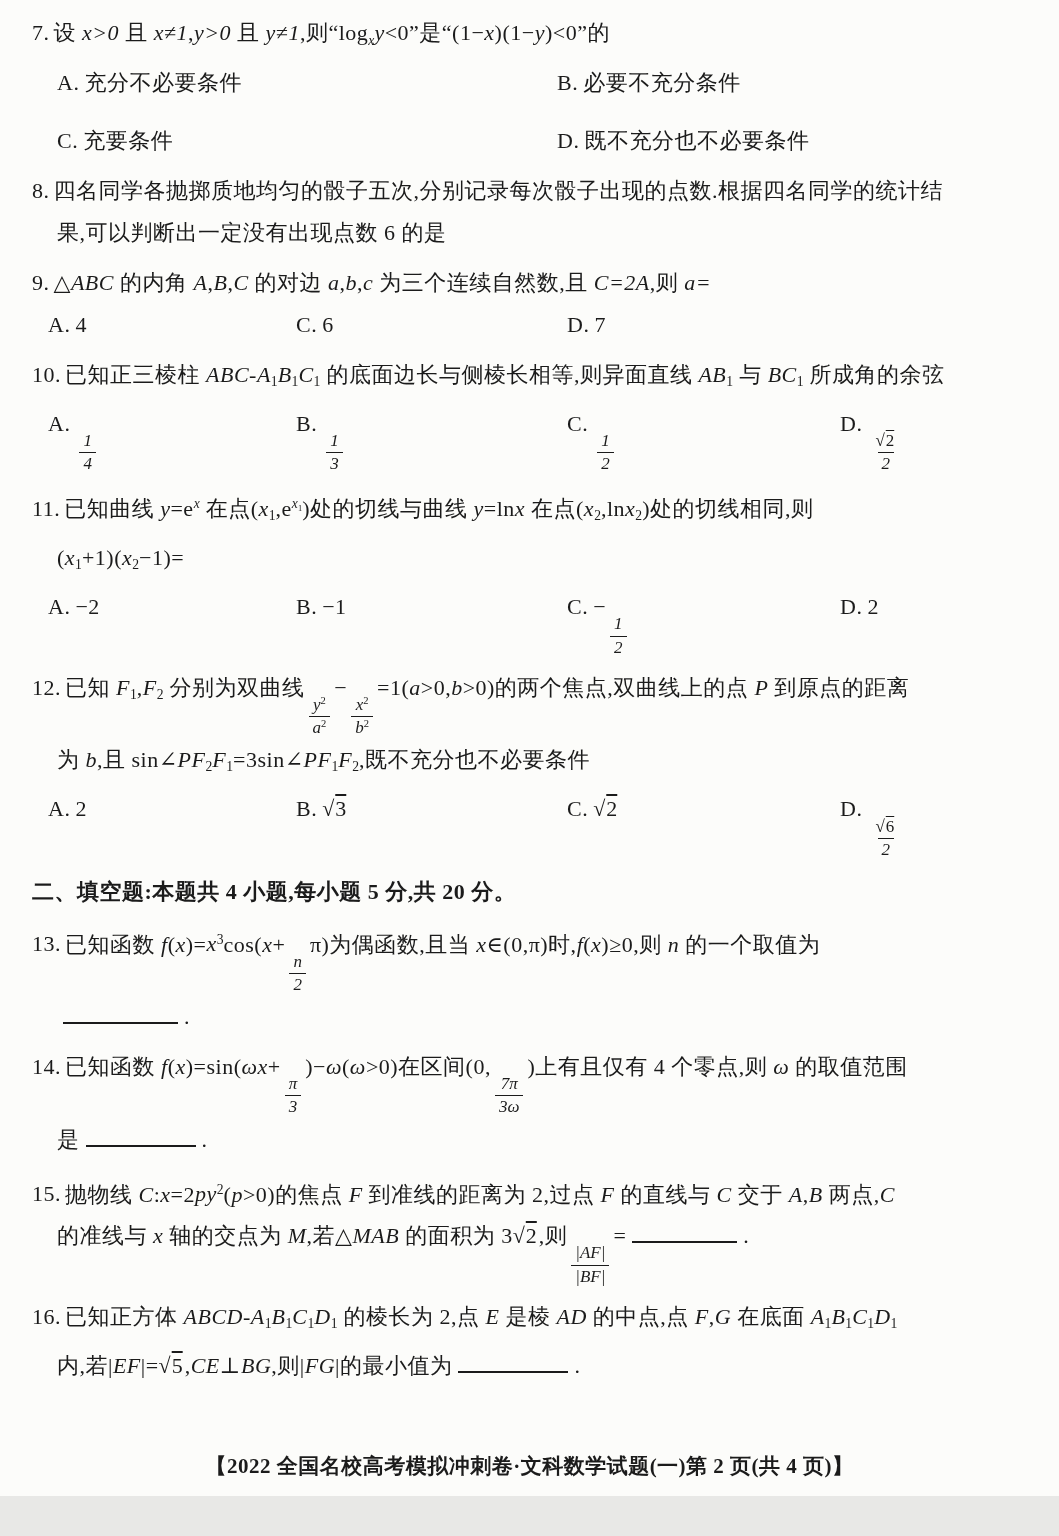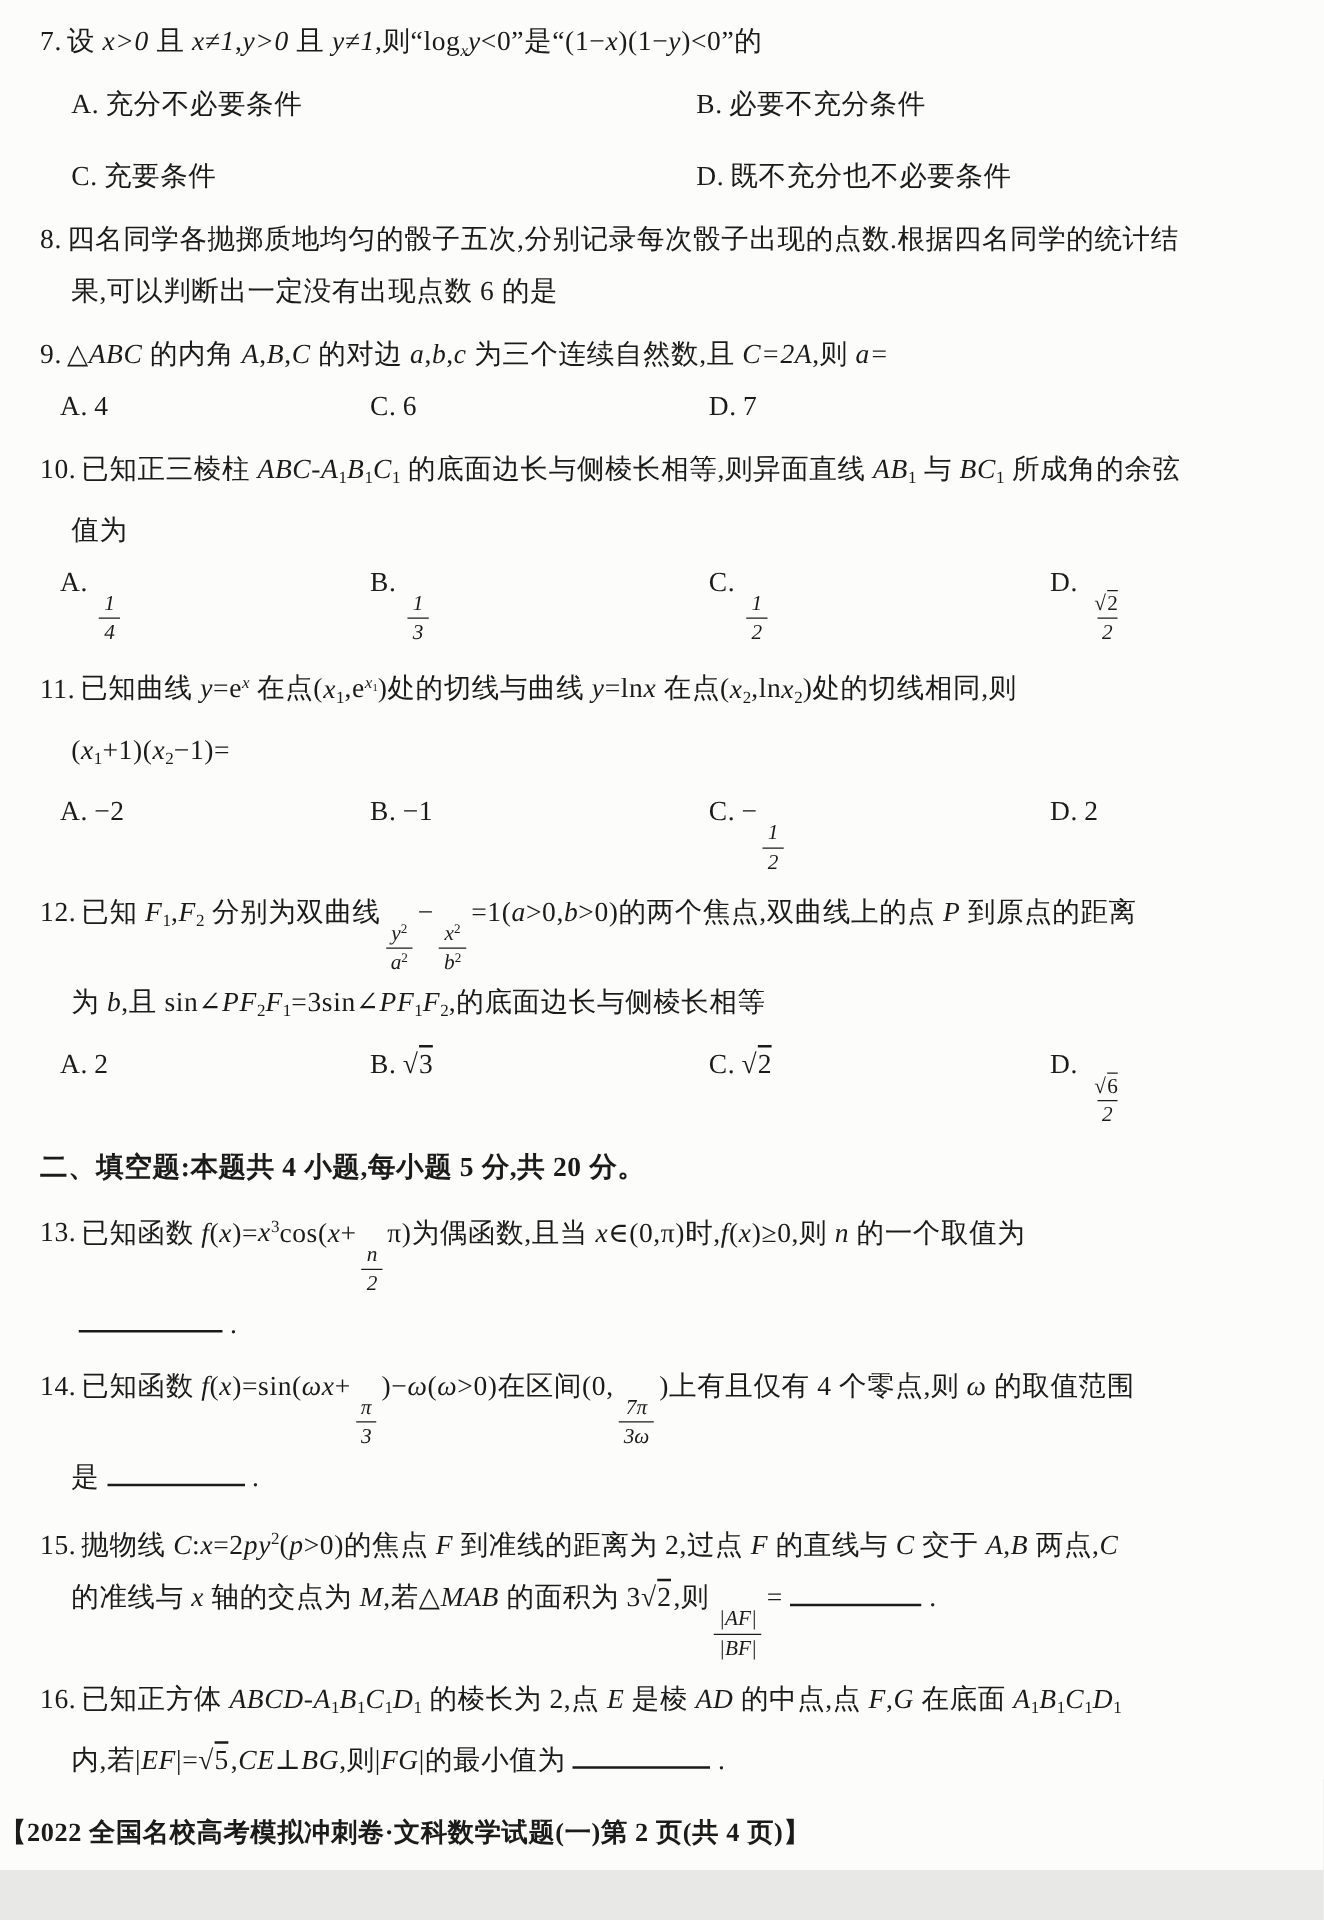--- a/index.html
+++ b/index.html
@@ -36,21 +36,21 @@
     vertical-align:baseline;margin:0 6px;
   }
   .opts{margin-left:25px;display:grid;gap:16px;}
   .cols2{grid-template-columns:484px 1fr;}
   .cols4{grid-template-columns:232px 255px 257px 1fr;margin-left:16px;}
   .opt{line-height:42px;min-height:42px;}
   .olabel{margin-right:5px;}
   .section{font-weight:bold;font-size:22px;line-height:46px;margin:4px 0 4px;letter-spacing:0.5px;}
   .footer{
     position:absolute;left:0;right:0;bottom:16px;
-    font-weight:bold;font-size:21px;letter-spacing:0.5px;
+    text-align:center;font-weight:bold;font-size:21px;letter-spacing:0.5px;
   }
 </style>
 </head>
 <body>
 
 <div class="page">
   <div class="content">
       <div class="q">
         <div class="qline"><span class="qnum">7.</span><span class="t">设 </span><span class="m">x&gt;0</span><span class="t"> 且 </span><span class="m">x≠1</span><span class="t">,</span><span class="m">y&gt;0</span><span class="t"> 且 </span><span class="m">y≠1</span><span class="t">,则“log</span><span class="sub">x</span><span class="m">y</span><span class="t">&lt;0”是“(1−</span><span class="m">x</span><span class="t">)(1−</span><span class="m">y</span><span class="t">)&lt;0”的</span></div>
         <div class="opts cols2">
@@ -67,21 +67,20 @@
       <div class="q">
         <div class="qline"><span class="qnum">9.</span><span class="t">△</span><span class="m">ABC</span><span class="t"> 的内角 </span><span class="m">A</span><span class="t">,</span><span class="m">B</span><span class="t">,</span><span class="m">C</span><span class="t"> 的对边 </span><span class="m">a</span><span class="t">,</span><span class="m">b</span><span class="t">,</span><span class="m">c</span><span class="t"> 为三个连续自然数,且 </span><span class="m">C=2A</span><span class="t">,则 </span><span class="m">a=</span></div>
         <div class="opts cols4">
           <div class="opt"><span class="olabel">A.</span><span class="t">4</span></div>
           <div class="opt"><span class="olabel">C.</span><span class="t">6</span></div>
           <div class="opt"><span class="olabel">D.</span><span class="t">7</span></div>
         </div>
       </div>
       <div class="q">
         <div class="qline"><span class="qnum">10.</span><span class="t">已知正三棱柱 </span><span class="m">ABC</span><span class="t">-</span><span class="m">A<span class="subn">1</span>B<span class="subn">1</span>C<span class="subn">1</span></span><span class="t"> 的底面边长与侧棱长相等,则异面直线 </span><span class="m">AB<span class="subn">1</span></span><span class="t"> 与 </span><span class="m">BC<span class="subn">1</span></span><span class="t"> 所成角的余弦</span></div>
-        <div class="qline cont"><span class="t">值为</span></div>
         <div class="opts cols4">
           <div class="opt"><span class="olabel">A.</span><span class="frac">
               <span class="fr-n">1</span>
               <span class="fr-d">4</span>
             </span></div>
           <div class="opt"><span class="olabel">B.</span><span class="frac">
               <span class="fr-n">1</span>
               <span class="fr-d">3</span>
             </span></div>
           <div class="opt"><span class="olabel">C.</span><span class="frac">
@@ -108,21 +107,21 @@
         </div>
       </div>
       <div class="q">
         <div class="qline"><span class="qnum">12.</span><span class="t">已知 </span><span class="m">F<span class="subn">1</span></span><span class="t">,</span><span class="m">F<span class="subn">2</span></span><span class="t"> 分别为双曲线</span><span class="frac">
             <span class="fr-n">y<span class="supn">2</span></span>
             <span class="fr-d">a<span class="supn">2</span></span>
           </span><span class="t">−</span><span class="frac">
             <span class="fr-n">x<span class="supn">2</span></span>
             <span class="fr-d">b<span class="supn">2</span></span>
           </span><span class="t">=1(</span><span class="m">a</span><span class="t">&gt;0,</span><span class="m">b</span><span class="t">&gt;0)的两个焦点,双曲线上的点 </span><span class="m">P</span><span class="t"> 到原点的距离</span></div>
-        <div class="qline cont"><span class="t">为 </span><span class="m">b</span><span class="t">,且 sin∠</span><span class="m">PF<span class="subn">2</span>F<span class="subn">1</span></span><span class="t">=3sin∠</span><span class="m">PF<span class="subn">1</span>F<span class="subn">2</span></span><span class="t">,的底面边长与侧棱长相等</span></div>
+        <div class="qline cont"><span class="t">为 </span><span class="m">b</span><span class="t">,且 sin∠</span><span class="m">PF<span class="subn">2</span>F<span class="subn">1</span></span><span class="t">=3sin∠</span><span class="m">PF<span class="subn">1</span>F<span class="subn">2</span></span><span class="t">,既不充分也不必要条件</span></div>
         <div class="opts cols4">
           <div class="opt"><span class="olabel">A.</span><span class="t">2</span></div>
           <div class="opt"><span class="olabel">B.</span><span class="t"><span class="sqrtwrap">√<span class="rad">3</span></span></span></div>
           <div class="opt"><span class="olabel">C.</span><span class="t"><span class="sqrtwrap">√<span class="rad">2</span></span></span></div>
           <div class="opt"><span class="olabel">D.</span><span class="frac">
               <span class="fr-n"><span class="sqrtwrap">√<span class="rad">6</span></span></span>
               <span class="fr-d">2</span>
             </span></div>
         </div>
       </div>

